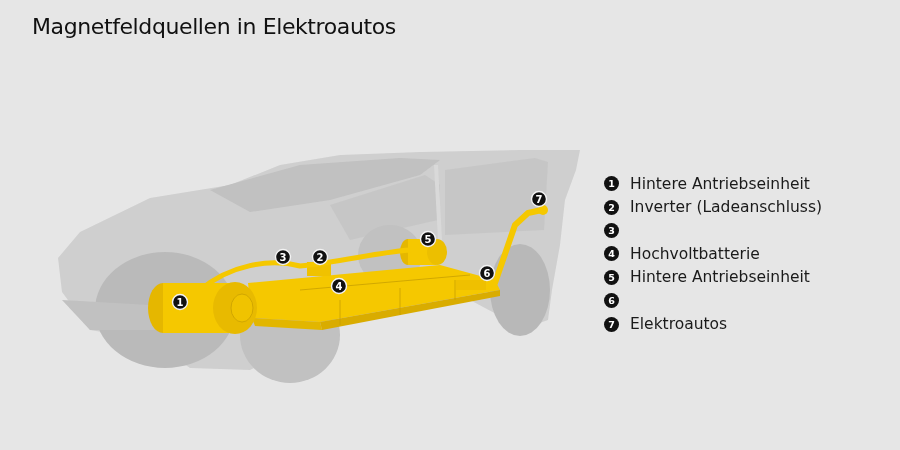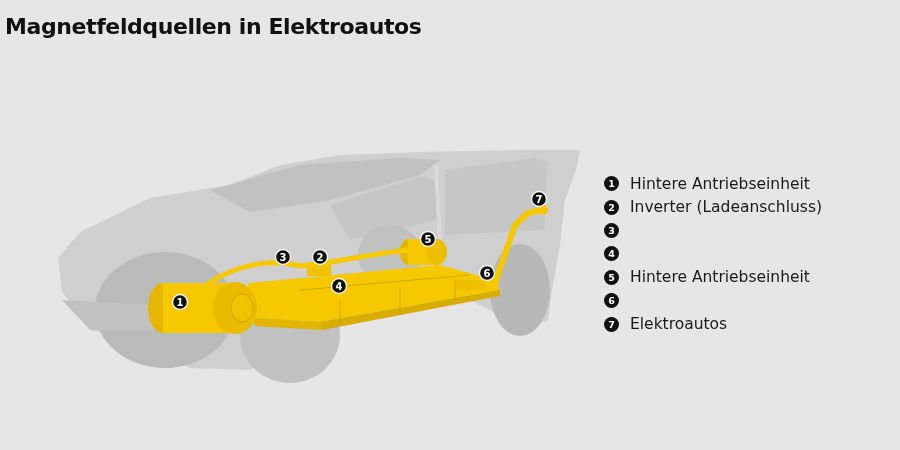--- a/index.html
+++ b/index.html
@@ -3,22 +3,22 @@
 <meta charset="utf-8">
 <style>
   html, body { margin: 0; padding: 0; }
   body {
     width: 900px; height: 450px; overflow: hidden;
     background: #e6e6e6;
     font-family: "DejaVu Sans", "Liberation Sans", sans-serif;
     position: relative;
   }
   .title {
-    position: absolute; left: 5px; top: 14px;
-    font-size: 22px; font-weight: bold; color: #111;
+    position: absolute; left: 32px; top: 14px;
+    font-size: 22px; font-weight: normal; color: #111;
     letter-spacing: -0.4px;
   }
   .diagram { position: absolute; left: 0; top: 0; width: 900px; height: 450px; }
   .legend {
     position: absolute; left: 604px; top: 172px;
     list-style: none; margin: 0; padding: 0;
   }
   .legend li {
     display: flex; align-items: center;
     height: 23.4px;
@@ -123,20 +123,21 @@
     </li>
   <li>
       <span class="badge">2</span>
       <span>Inverter (Ladeanschluss)</span>
     </li>
   <li>
       <span class="badge">3</span>
     </li>
   <li>
       <span class="badge">4</span>
+      <span>Hochvoltbatterie</span>
     </li>
   <li>
       <span class="badge">5</span>
       <span>Hintere Antriebseinheit</span>
     </li>
   <li>
       <span class="badge">6</span>
     </li>
   <li>
       <span class="badge">7</span>

